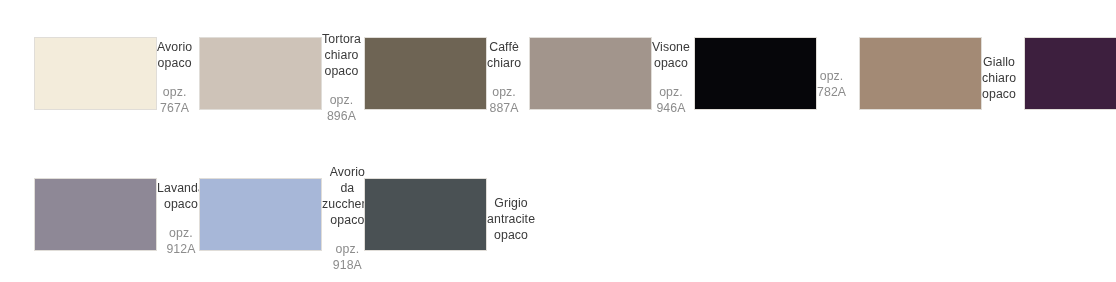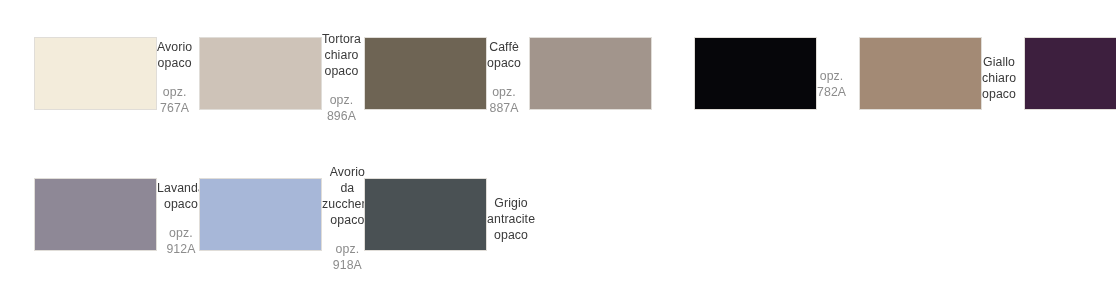--- a/index.html
+++ b/index.html
@@ -79,26 +79,30 @@
     <div class="swatch-cell">
       <div class="swatch-chip" style="background-color: rgb(206, 195, 184); border-color: rgb(224, 221, 216);"></div>
       <div class="swatch-caption">
         <span class="swatch-name">Tortora chiaro opaco</span>
         <span class="swatch-code">opz. 896A</span>
       </div>
     </div>
     <div class="swatch-cell">
       <div class="swatch-chip" style="background-color: rgb(110, 100, 84); border-color: rgb(224, 221, 216);"></div>
       <div class="swatch-caption">
-        <span class="swatch-name">Caffè opaco</span>
+        <span class="swatch-name">Caffè chiaro</span>
         <span class="swatch-code">opz. 887A</span>
       </div>
     </div>
     <div class="swatch-cell">
       <div class="swatch-chip" style="background-color: rgb(162, 149, 140); border-color: rgb(224, 221, 216);"></div>
+      <div class="swatch-caption">
+        <span class="swatch-name">Visone opaco</span>
+        <span class="swatch-code">opz. 946A</span>
+      </div>
     </div>
     <div class="swatch-cell">
       <div class="swatch-chip" style="background-color: rgb(6, 6, 10); border-color: rgb(224, 221, 216);"></div>
       <div class="swatch-caption">
         <span class="swatch-code">opz. 782A</span>
       </div>
     </div>
     <div class="swatch-cell">
       <div class="swatch-chip" style="background-color: rgb(163, 138, 117); border-color: rgb(224, 221, 216);"></div>
       <div class="swatch-caption">

